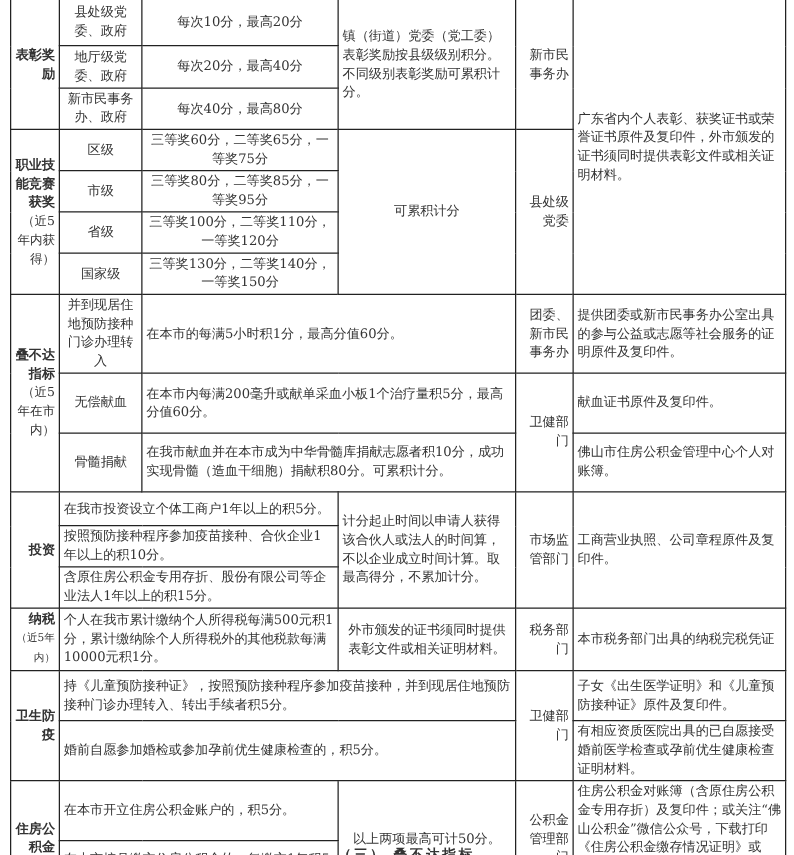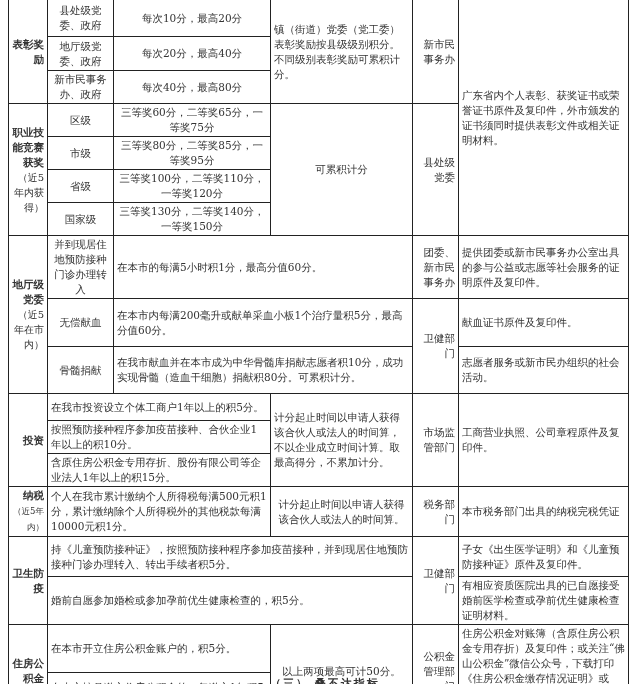--- a/index.html
+++ b/index.html
@@ -63,37 +63,37 @@
       <td class="c">省级</td>
       <td class="c">三等奖100分，二等奖110分，一等奖120分</td>
     </tr>
     <tr style="height:27px">
       <td class="c">国家级</td>
       <td class="c">三等奖130分，二等奖140分，一等奖150分</td>
     </tr>
 
     <tr style="height:50px">
       <td class="cat" rowspan="3">
-        <span>地厅级党委</span><span class="sub">（近5年在市内）</span>
+        <span>叠不达指标</span><span class="sub">（近5年在市内）</span>
       </td>
       <td class="c">并到现居住地预防接种门诊办理转入</td>
       <td colspan="2">在本市的每满5小时积1分，最高分值60分。</td>
       <td class="dept">团委、新市民事务办</td>
       <td>提供团委或新市民事务办公室出具的参与公益或志愿等社会服务的证明原件及复印件。</td>
     </tr>
     <tr style="height:48px">
       <td class="c">无偿献血</td>
       <td colspan="2">在本市内每满200毫升或献单采血小板1个治疗量积5分，最高分值60分。</td>
       <td class="dept" rowspan="2">卫健部门</td>
       <td>献血证书原件及复印件。</td>
     </tr>
     <tr style="height:47px">
       <td class="c">骨髓捐献</td>
       <td colspan="2">在我市献血并在本市成为中华骨髓库捐献志愿者积10分，成功实现骨髓（造血干细胞）捐献积80分。可累积计分。</td>
-      <td>志愿者服务或新市民办组织的社会活动。</td>
+      <td>佛山市住房公积金管理中心个人对账簿。</td>
     </tr>
 
     <tr style="height:27px">
       <td class="cat" rowspan="3">投资</td>
       <td colspan="2">在我市投资设立个体工商户1年以上的积5分。</td>
       <td rowspan="3">计分起止时间以申请人获得该合伙人或法人的时间算，不以企业成立时间计算。取最高得分，不累加计分。</td>
       <td class="dept" rowspan="3">市场监管部门</td>
       <td rowspan="3">工商营业执照、公司章程原件及复印件。</td>
     </tr>
     <tr style="height:29px">
@@ -102,21 +102,21 @@
     <tr style="height:29px">
       <td colspan="2">含原住房公积金专用存折、股份有限公司等企业法人1年以上的积15分。</td>
     </tr>
 
     <tr style="height:49px">
       <td class="cat">
         <span>纳税</span><br>
         <span class="tiny">（近5年内）</span>
       </td>
       <td colspan="2">个人在我市累计缴纳个人所得税每满500元积1分，累计缴纳除个人所得税外的其他税款每满10000元积1分。</td>
-      <td class="c">计分起止时间以申请人获得该合伙人或法人的时间算。</td>
+      <td class="c">外市颁发的证书须同时提供表彰文件或相关证明材料。</td>
       <td class="dept">税务部门</td>
       <td>本市税务部门出具的纳税完税凭证</td>
     </tr>
 
     <tr style="height:40px">
       <td class="cat" rowspan="2">卫生防疫</td>
       <td colspan="3">持《儿童预防接种证》，按照预防接种程序参加疫苗接种，并到现居住地预防接种门诊办理转入、转出手续者积5分。</td>
       <td class="dept" rowspan="2">卫健部门</td>
       <td>子女《出生医学证明》和《儿童预防接种证》原件及复印件。</td>
     </tr>

